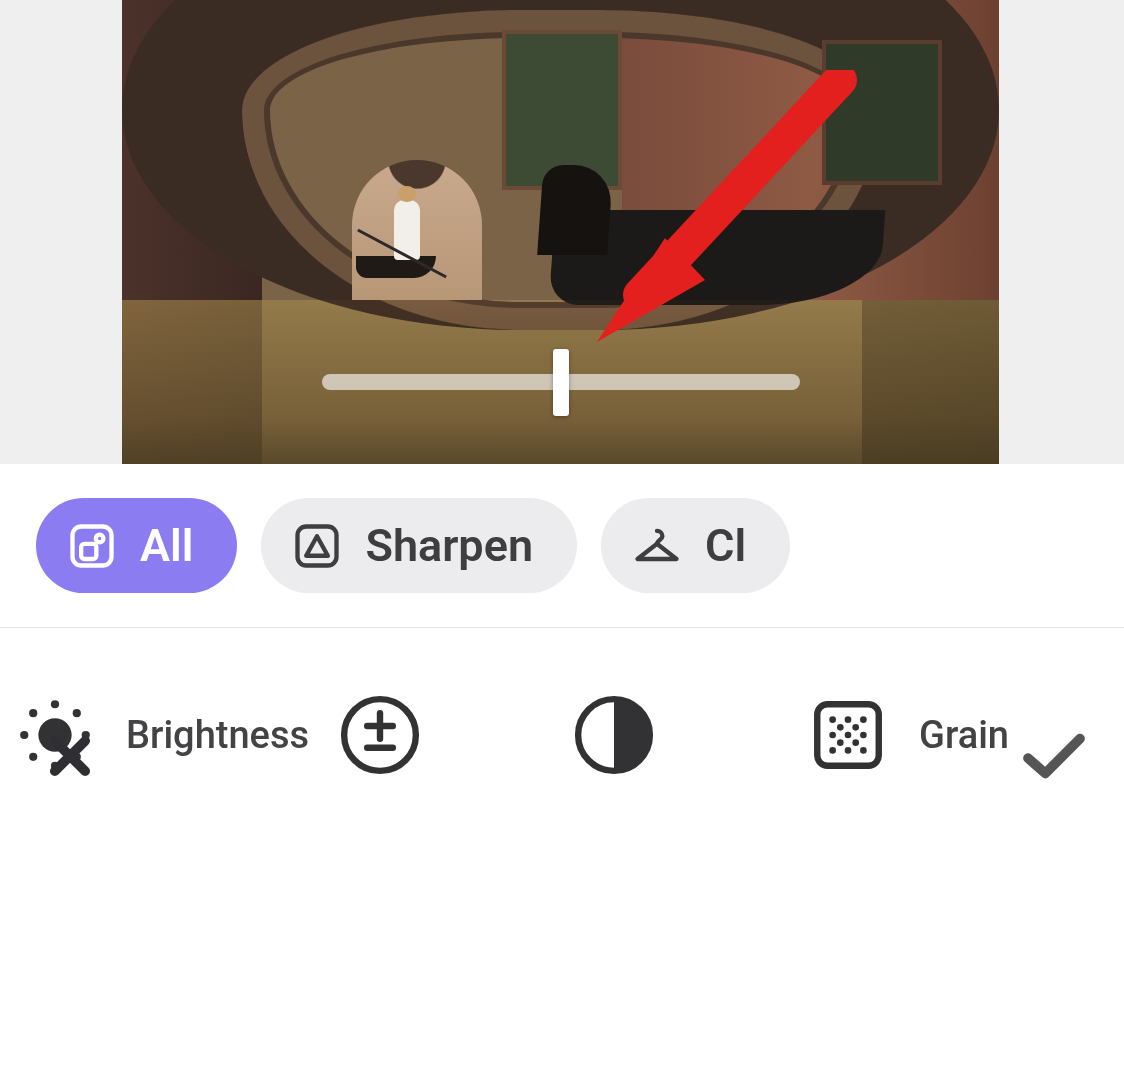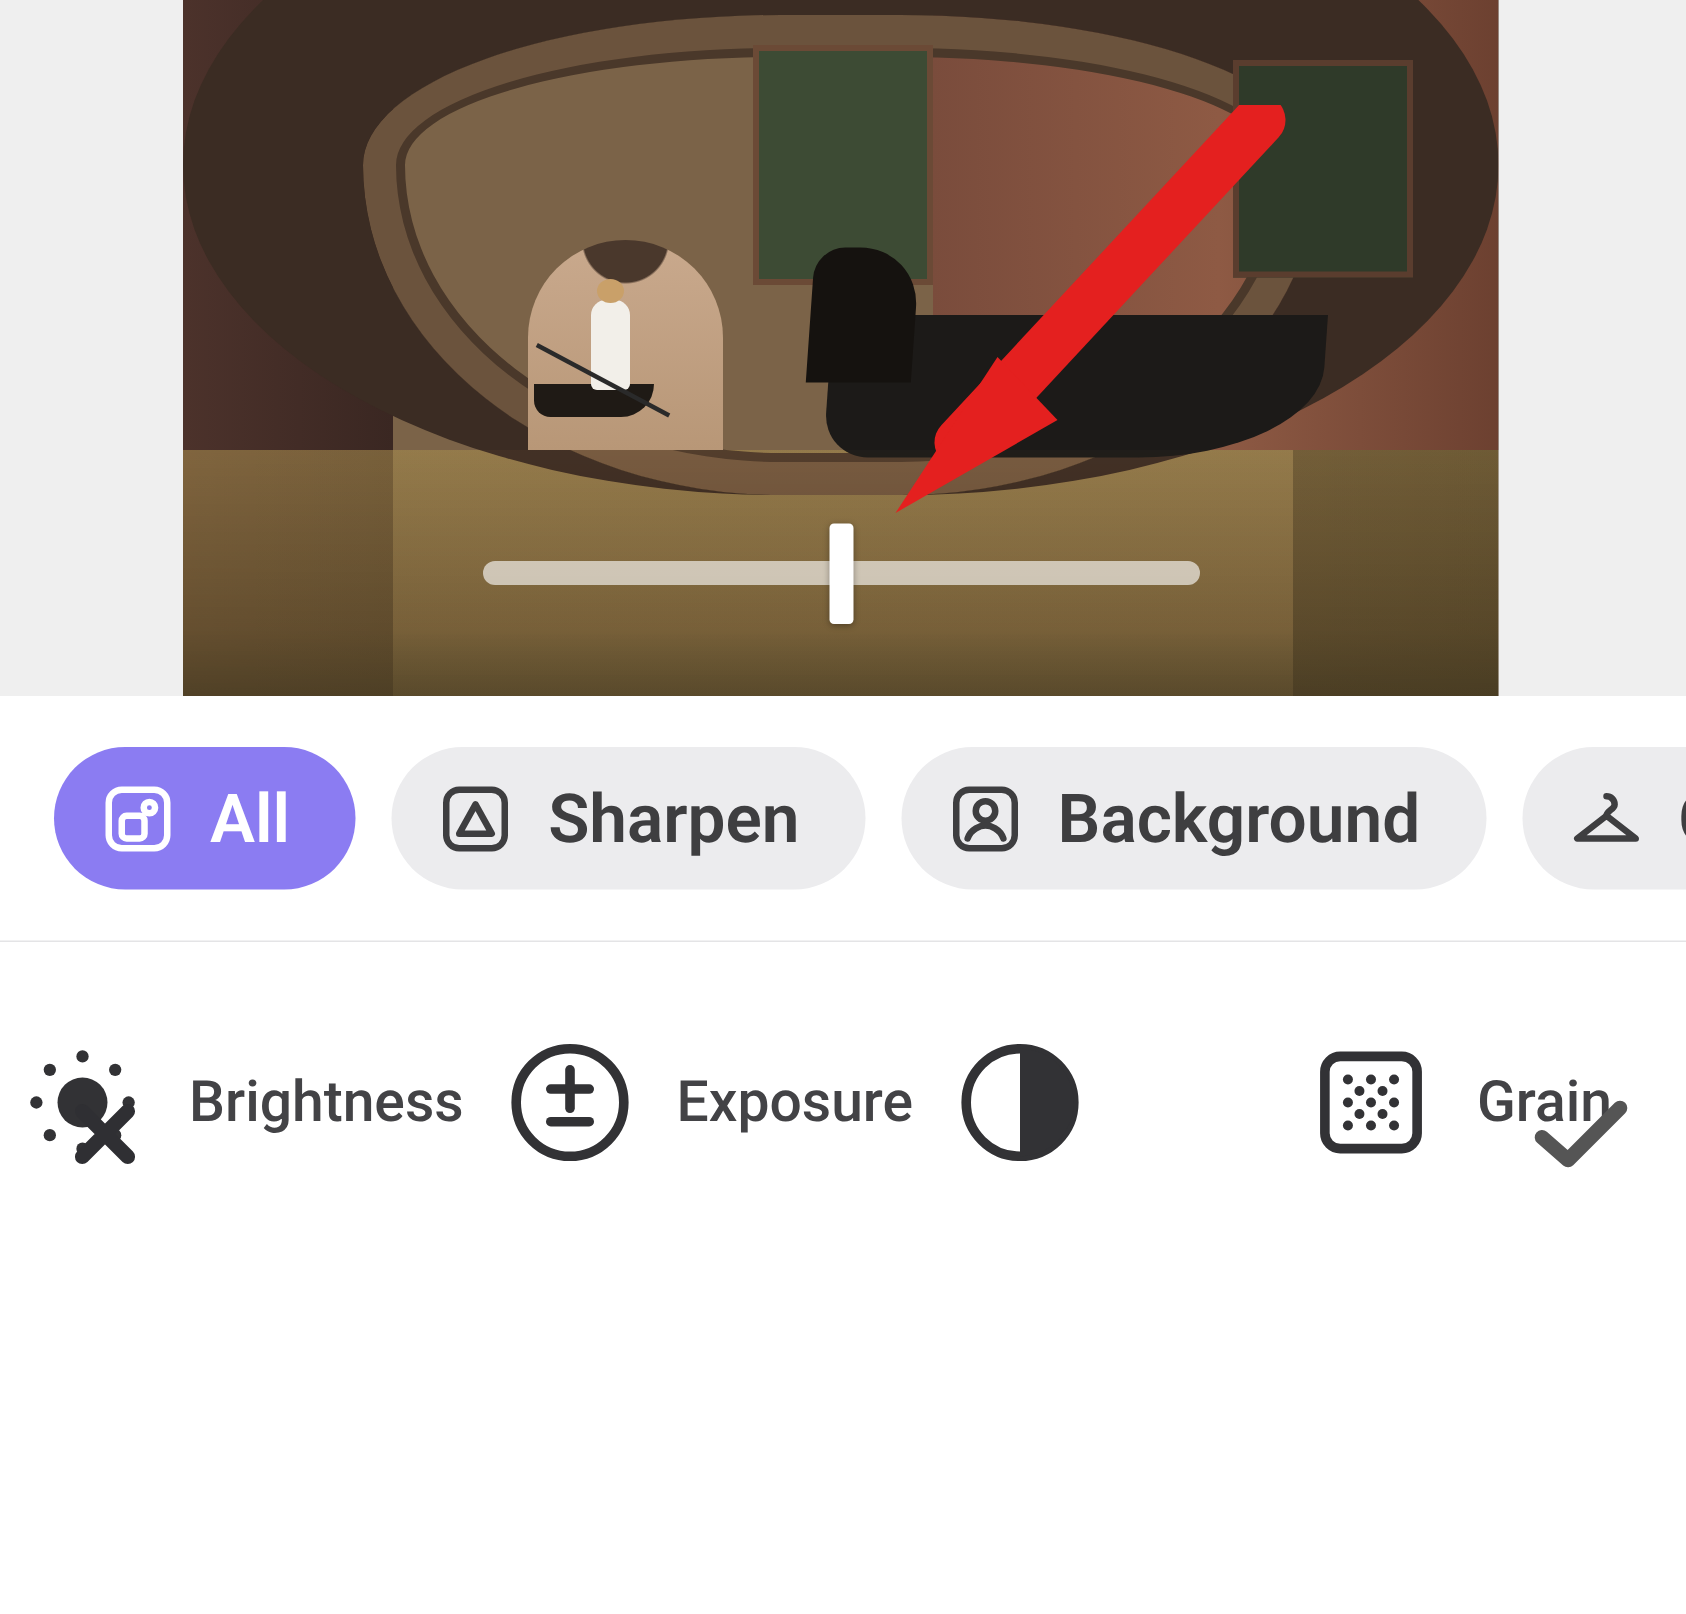--- a/index.html
+++ b/index.html
@@ -173,30 +173,20 @@
         <svg width="52" height="52" viewBox="0 0 48 48" fill="none">
           <rect x="6" y="6" width="36" height="36" rx="8" stroke-width="4"></rect>
           <path d="M24 15 L34 33 L14 33 Z" stroke-width="4" stroke-linejoin="round"></path>
         </svg>
       </span>
       <span>Sharpen</span>
     </div>
     <div class="pill">
       <span class="ic">
         <svg width="52" height="52" viewBox="0 0 48 48" fill="none">
-          <rect x="6" y="6" width="36" height="36" rx="8" stroke-width="4"></rect>
-          <circle cx="24" cy="19" r="6" stroke-width="4"></circle>
-          <path d="M13 36c2-6 8-8 11-8s9 2 11 8" stroke-width="4" stroke-linecap="round"></path>
-        </svg>
-      </span>
-      <span>Background</span>
-    </div>
-    <div class="pill">
-      <span class="ic">
-        <svg width="52" height="52" viewBox="0 0 48 48" fill="none">
           <path d="M24 10a5 5 0 0 1 5 5c0 3-5 4-5 7" stroke-width="4" stroke-linecap="round"></path>
           <path d="M24 22 L6 36h36L24 22Z" stroke-width="4" stroke-linejoin="round"></path>
         </svg>
       </span>
       <span>Cl</span>
     </div>
   </div>
 
   <div class="tools">
     <div class="tool">
@@ -220,21 +210,20 @@
 
     <div class="tool">
       <span class="ticon">
         <svg width="82" height="82" viewBox="0 0 64 64" fill="none">
           <circle cx="32" cy="32" r="28" stroke="#323235" stroke-width="5"></circle>
           <line x1="22" y1="25" x2="42" y2="25" stroke="#323235" stroke-width="5" stroke-linecap="round"></line>
           <line x1="32" y1="15" x2="32" y2="35" stroke="#323235" stroke-width="5" stroke-linecap="round"></line>
           <line x1="22" y1="42" x2="42" y2="42" stroke="#323235" stroke-width="5" stroke-linecap="round"></line>
         </svg>
       </span>
-      <span>Exposure</span>
     </div>
 
     <div class="tool">
       <span class="ticon">
         <svg width="82" height="82" viewBox="0 0 64 64">
           <circle cx="32" cy="32" r="28" fill="none" stroke="#323235" stroke-width="5"></circle>
           <path d="M32 4a28 28 0 0 1 0 56Z" fill="#323235"></path>
         </svg>
       </span>
     </div>

